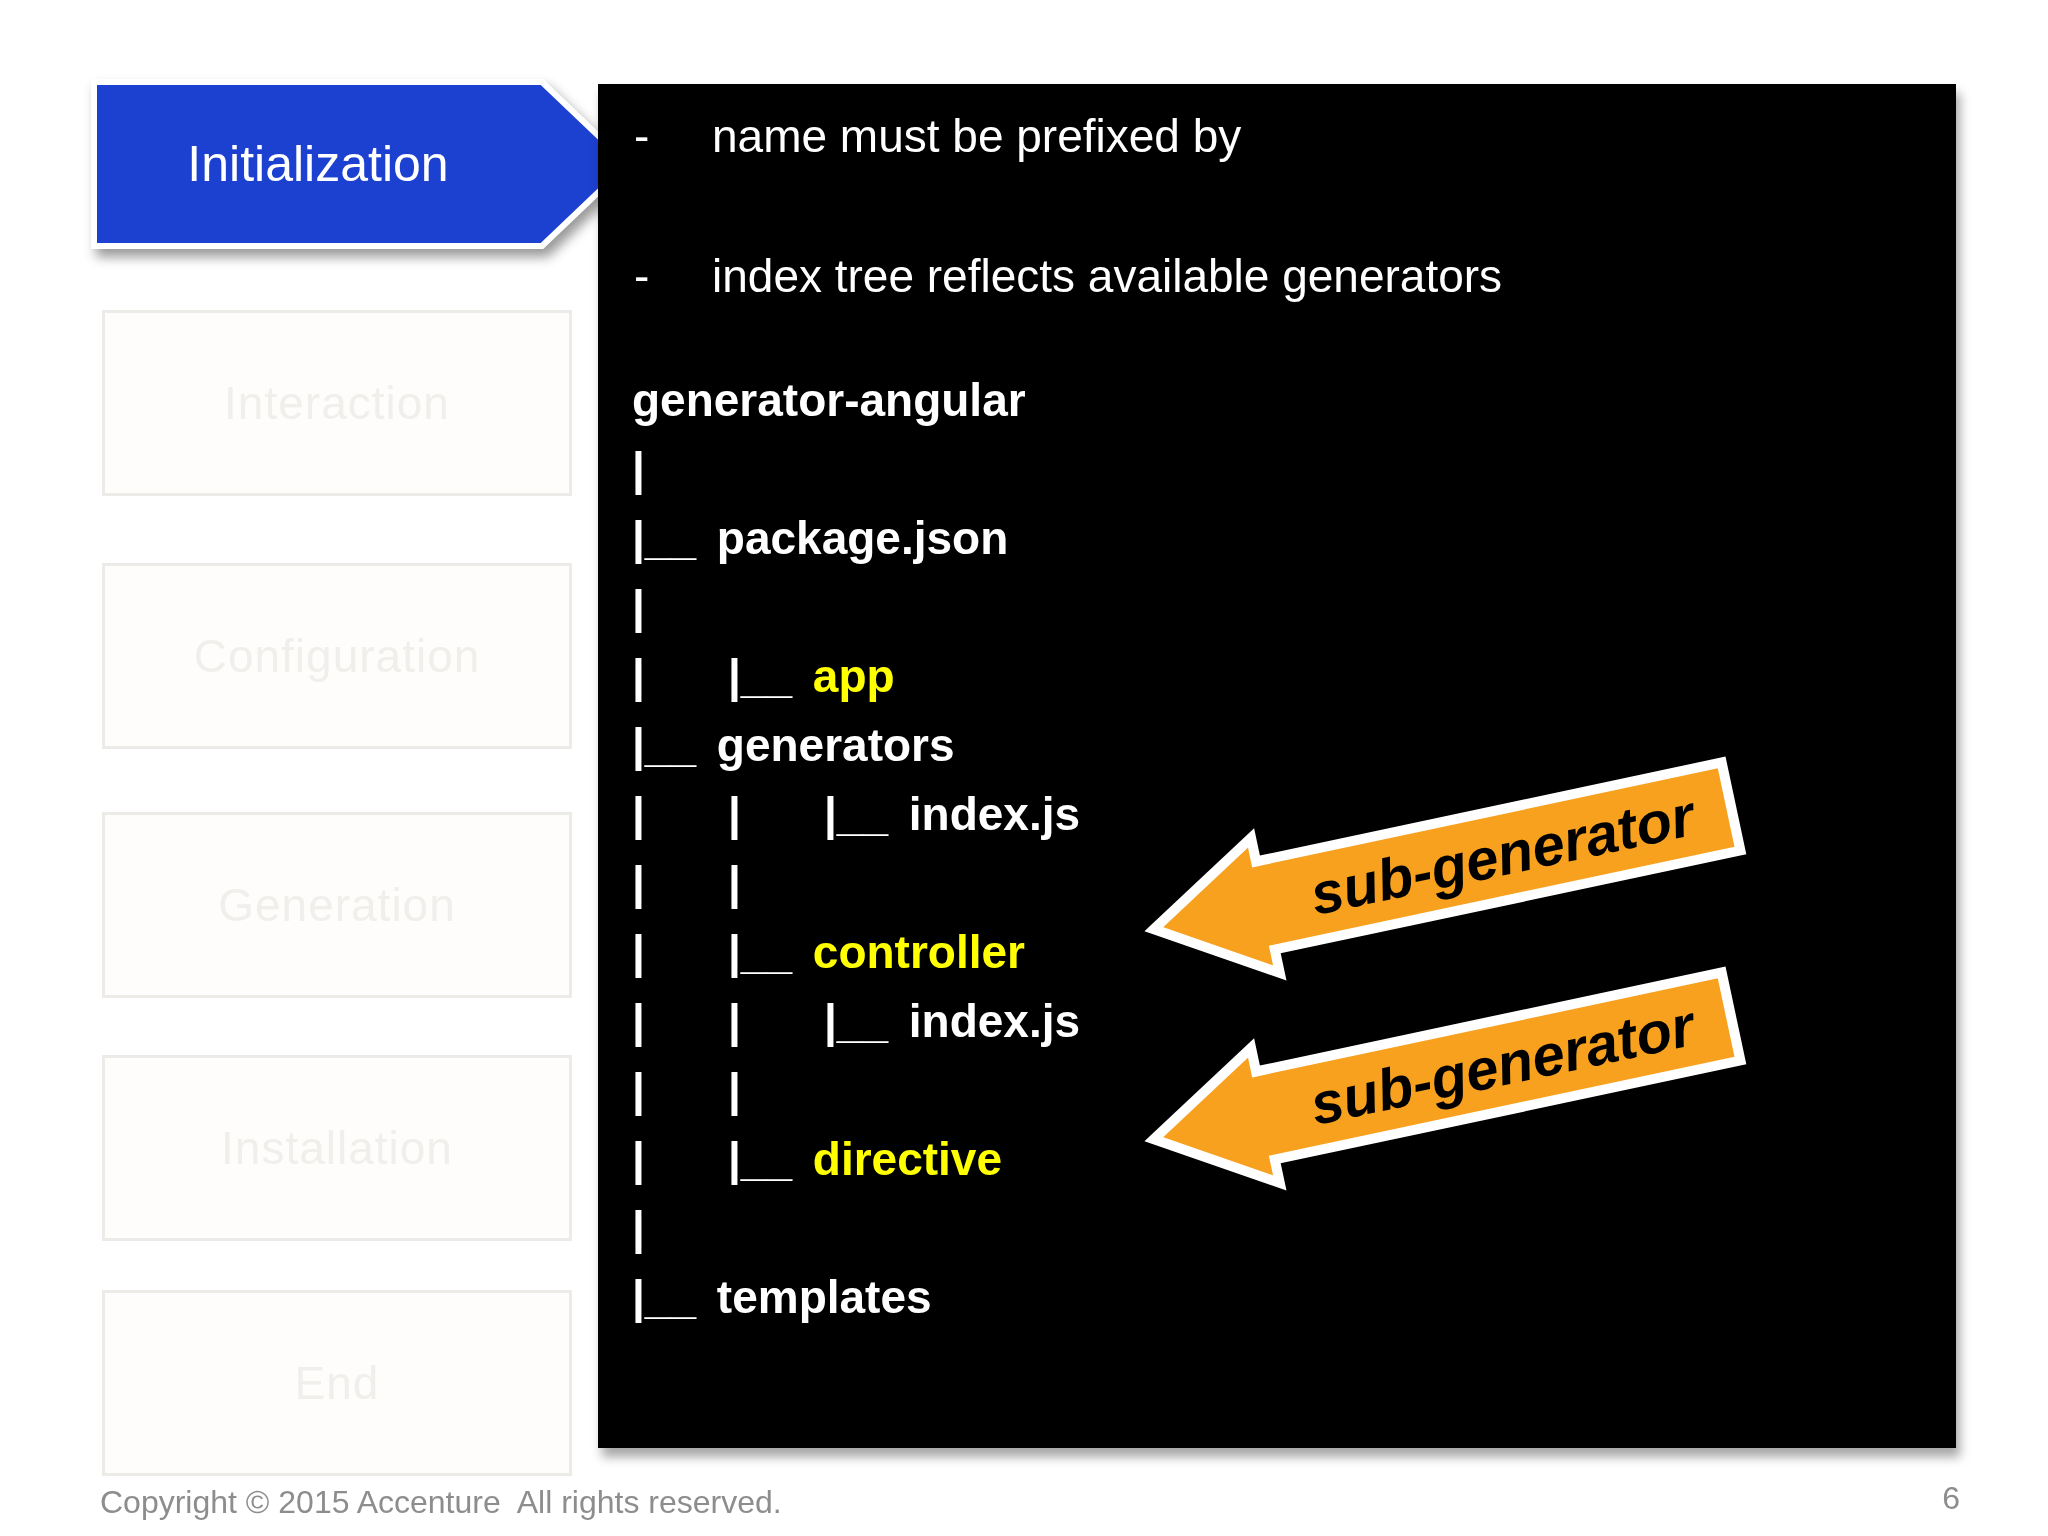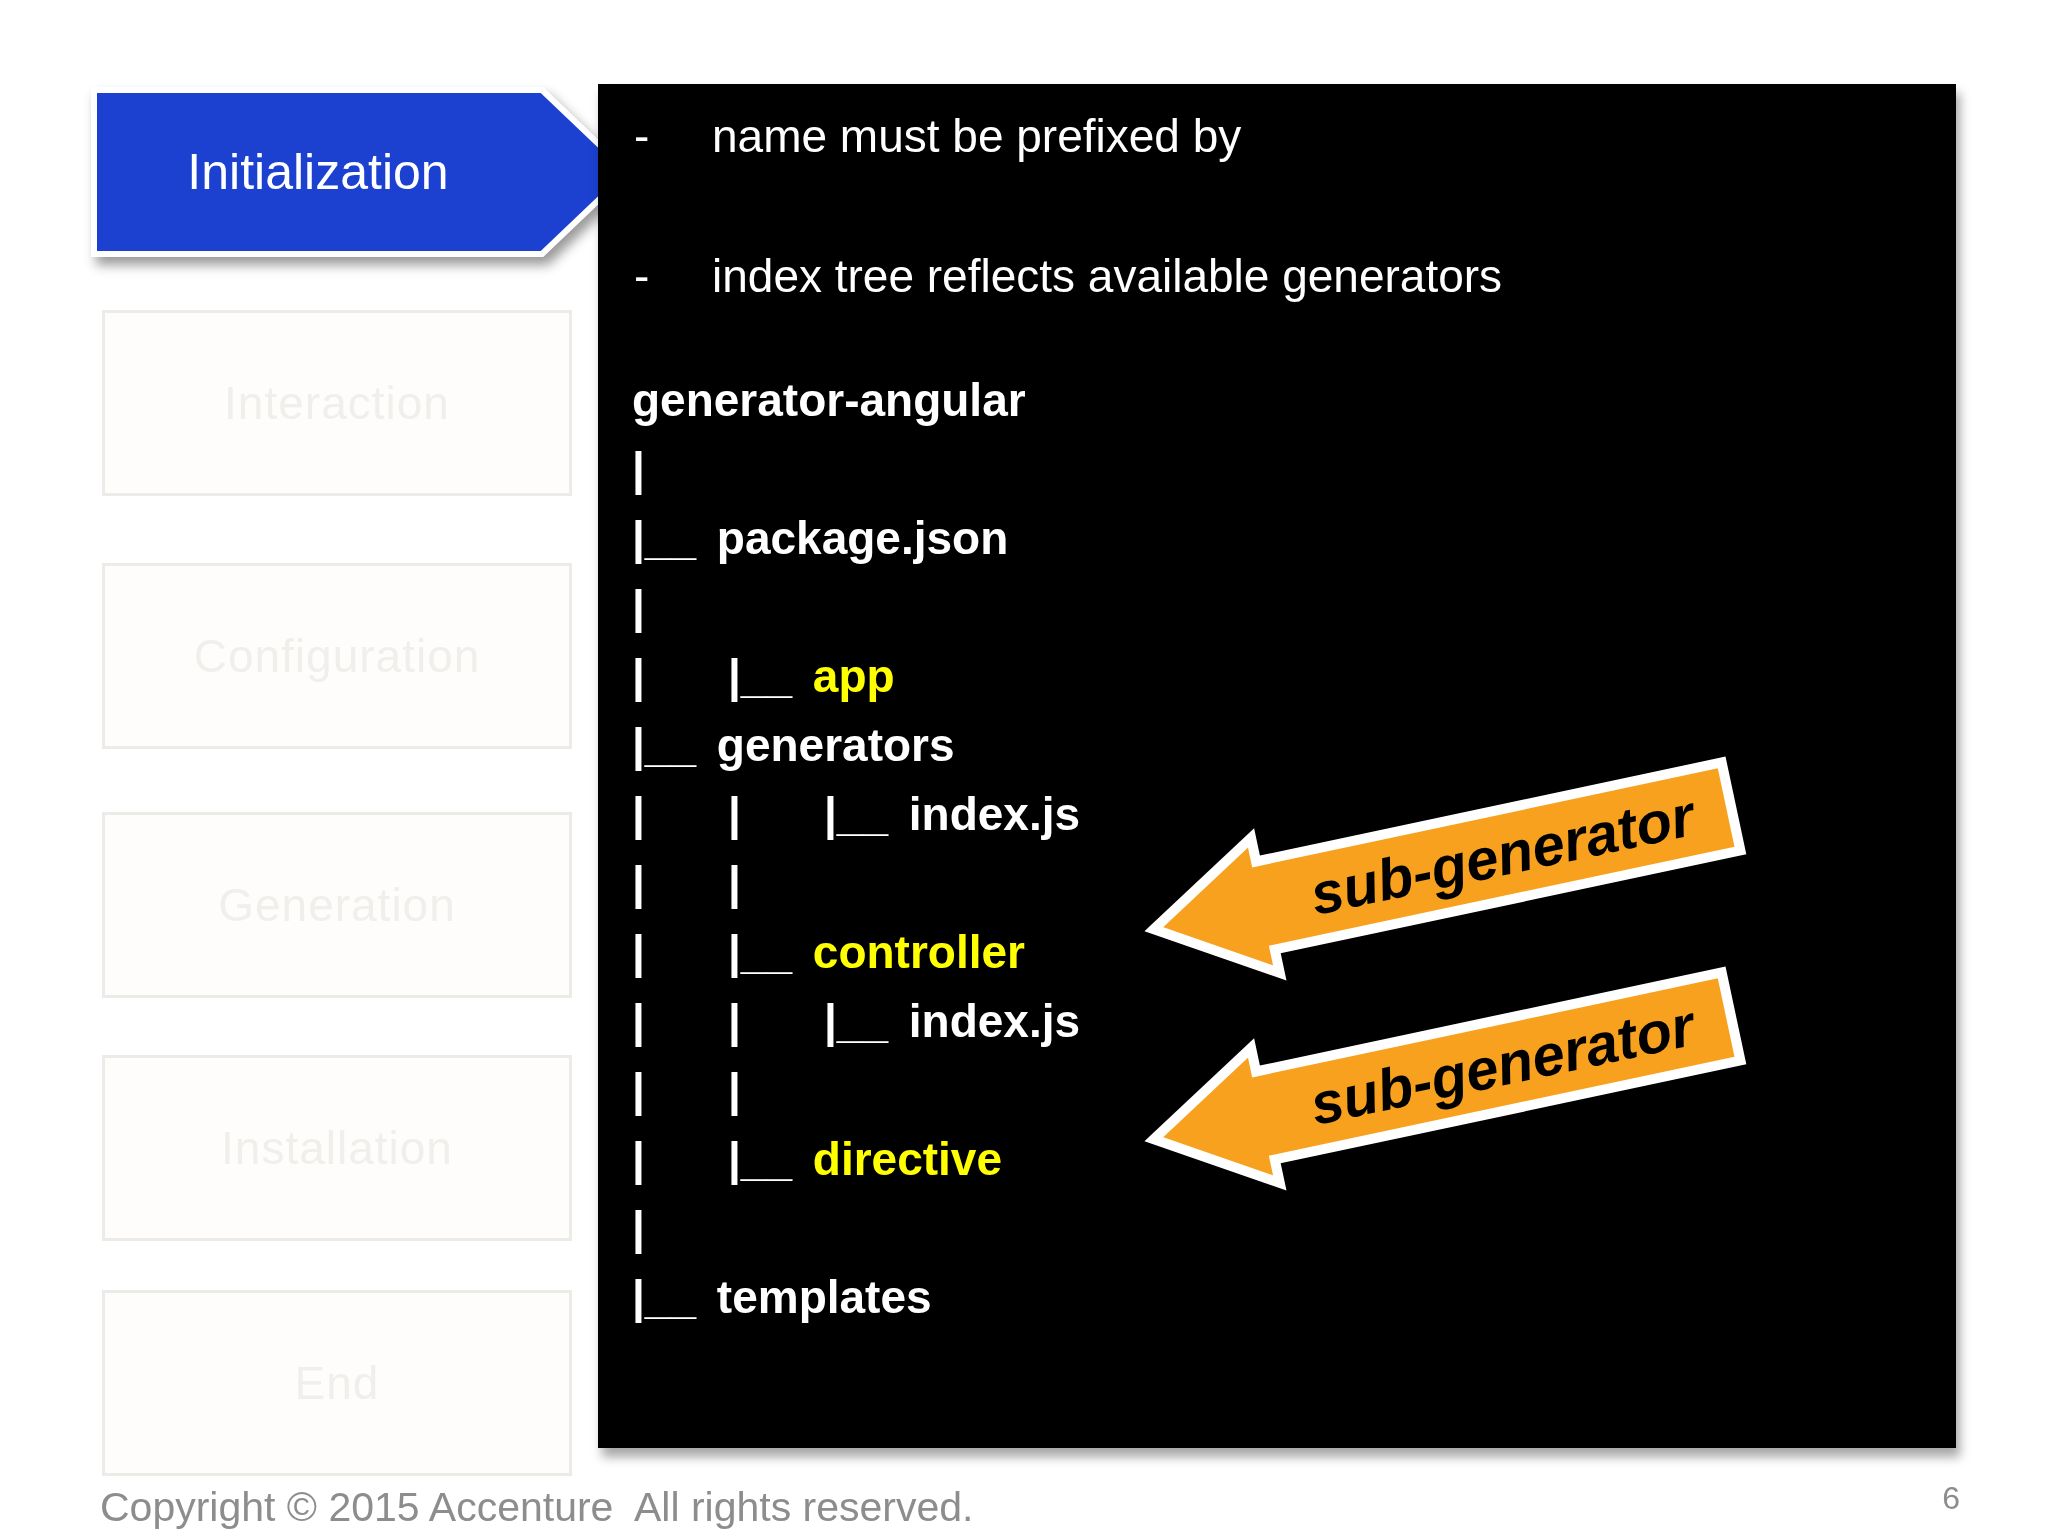--- a/index.html
+++ b/index.html
@@ -9,21 +9,21 @@
     font-family:"Liberation Sans",sans-serif;
   }
   
   .step-box{
     position:absolute;left:102px;width:464px;height:180px;
     border:3px solid #edebe8;background:#fefdfc;
     display:flex;align-items:center;justify-content:center;
     font-size:46px;color:#f1efec;letter-spacing:1px;
   }
   .blue-arrow{
-    position:absolute;left:90px;top:86px;width:545px;height:172px;
+    position:absolute;left:90px;top:78px;width:545px;height:172px;
     filter:drop-shadow(5px 8px 6px rgba(0,0,0,0.40));
   }
   
   .panel{
     position:absolute;left:598px;top:84px;width:1358px;height:1364px;
     background:#000000;
     box-shadow:4px 9px 10px rgba(0,0,0,0.35);
   }
   .bullet{
     position:absolute;left:36px;display:flex;align-items:flex-start;
@@ -41,21 +41,21 @@
   .callout{
     position:absolute;width:600px;height:150px;
     transform:rotate(-12deg);transform-origin:0 50%;
   }
   .callout svg{display:block;width:100%;height:100%;overflow:visible;}
   .callout-1{left:552px;top:771px;}
   .callout-2{left:552px;top:981px;}
   
   .footer-copy{
     position:absolute;left:100px;top:1484px;
-    font-size:41px;color:#8d8d8d;white-space:pre;
+    font-size:32px;color:#8d8d8d;white-space:pre;
   }
   .footer-page{
     position:absolute;left:1900px;top:1480px;width:60px;text-align:right;
     font-size:32px;color:#8d8d8d;
   }
 </style>
 </head>
 <body>
 
 <div class="blue-arrow">

